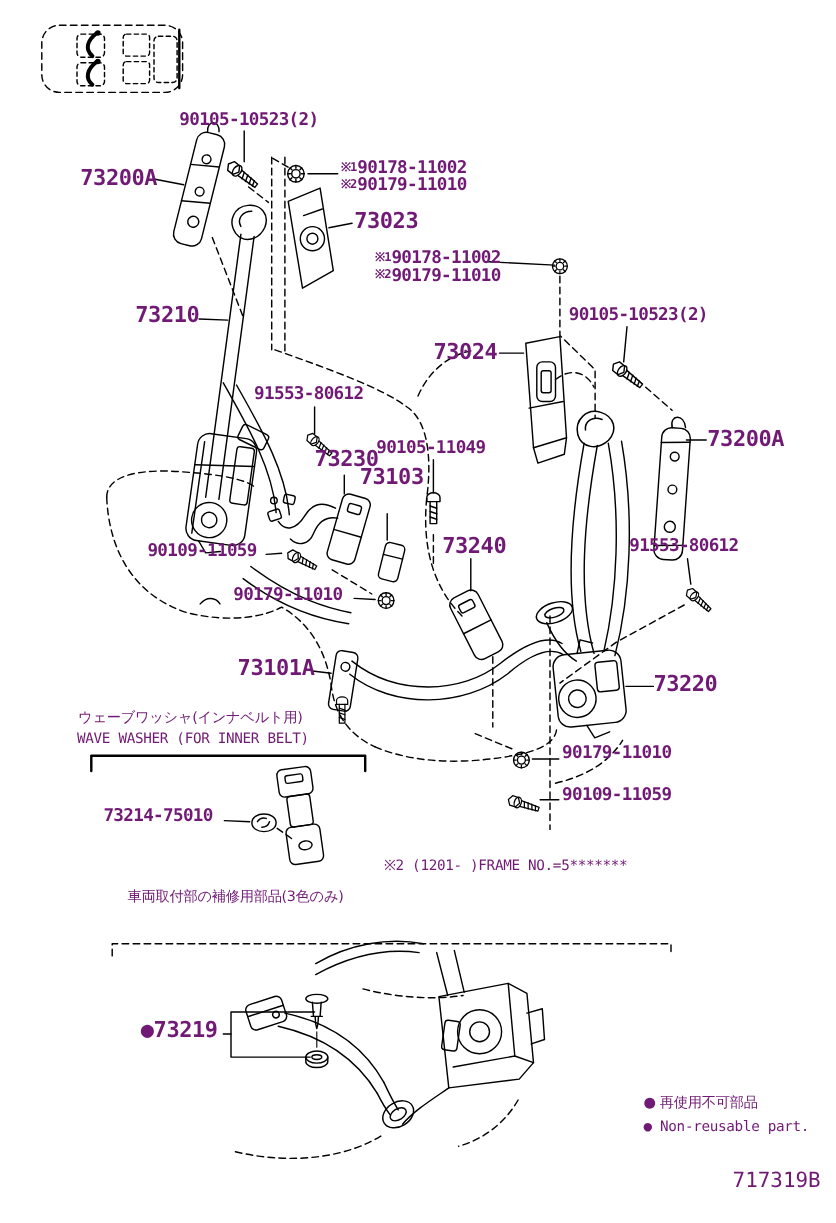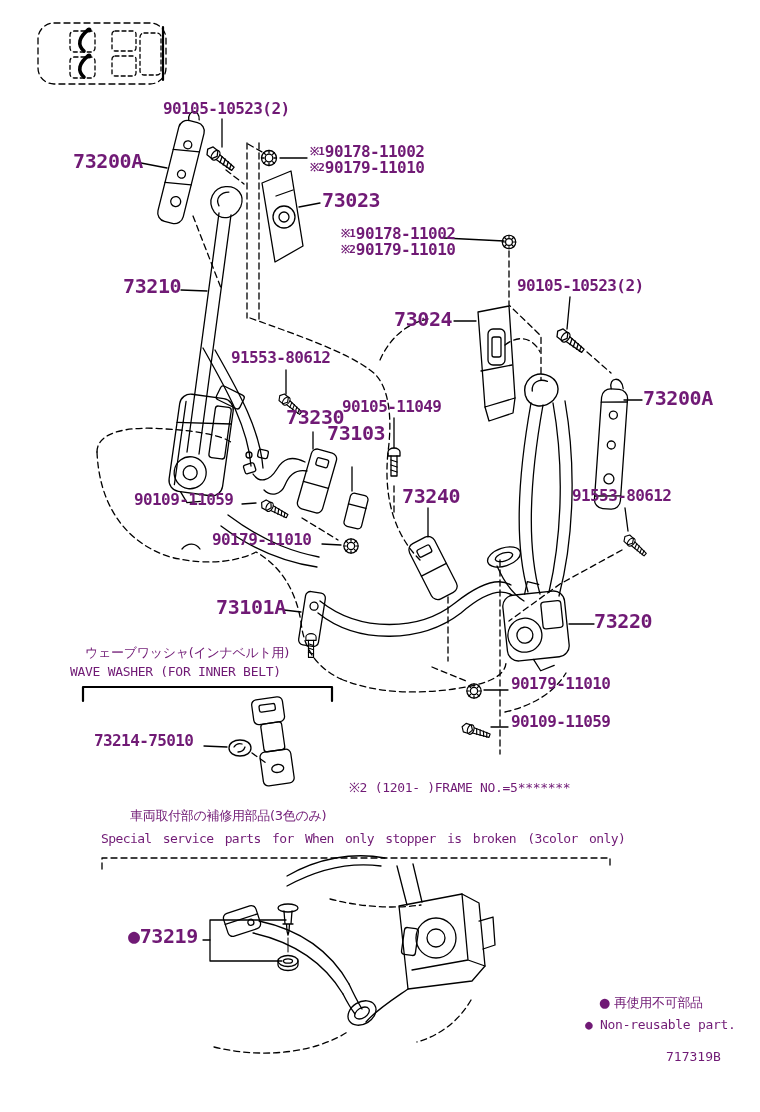--- a/index.html
+++ b/index.html
@@ -11,23 +11,23 @@
   #art .w2{stroke-width:2.2;}
   #art .w4{stroke-width:3.6;}
   #art .thin{stroke-width:1;}
   #art .dash{stroke-dasharray:6 4;}
   #art .dash2{stroke-dasharray:4 3;}
   .lbl{position:absolute;font-weight:bold;font-size:16px;letter-spacing:-0.6px;
        white-space:nowrap;line-height:1;cursor:pointer;}
   .lbl.big{font-size:20px;letter-spacing:-0.4px;}
   .pre{font-size:11px;letter-spacing:-1px;margin-right:1px;position:relative;top:-2px;font-weight:bold;}
   .note{position:absolute;font-size:13px;white-space:nowrap;line-height:1;letter-spacing:-0.3px;}
-  .jp{font-family:"DejaVu Sans","Liberation Sans",sans-serif;margin-left:14px;}
+  .jp{font-family:"DejaVu Sans","Liberation Sans",sans-serif;}
   .enj{word-spacing:4px;letter-spacing:-0.6px;}
-  .code{font-size:13px;letter-spacing:0;}
+  .code{font-size:19px;letter-spacing:0;margin-top:14px;}
 </style>
 </head>
 <body>
 
 <div id="page">
 
 <svg width="760" height="1112" viewBox="0 0 760 1112">
   <defs>
     <g id="screw">
       <path d="M-5,-5 L1,-5 L4,0 L1,5 L-5,5 L-8,0 Z"></path>
@@ -281,18 +281,17 @@
 <div class="lbl big" style="left:594px;top:611px">73220</div>
 <div class="lbl" style="left:511px;top:676px">90179-11010</div>
 <div class="lbl" style="left:511px;top:714px">90109-11059</div>
 <div class="lbl" style="left:94px;top:733px">73214-75010</div>
 <div class="lbl big" style="left:128px;top:926px">●73219</div>
 
 <div class="note jp" style="left:71px;top:646px">ウェーブワッシャ(インナベルト用)</div>
 <div class="note" style="left:70px;top:665px">WAVE WASHER (FOR INNER BELT)</div>
 <div class="note" style="left:349px;top:781px">※2 (1201-     )FRAME NO.=5*******</div>
 <div class="note jp" style="left:116px;top:809px">車両取付部の補修用部品(3色のみ)</div>
-<div class="note enj" style="left:101px;top:832px">Special service parts for When only stopper is broken (3color only)</div>
 <div class="note jp" style="left:585px;top:996px">● 再使用不可部品</div>
 <div class="note" style="left:585px;top:1018px">● Non-reusable part.</div>
 <div class="note code" style="left:666px;top:1050px">717319B</div>
 
 </div>
 
 </body></html>

